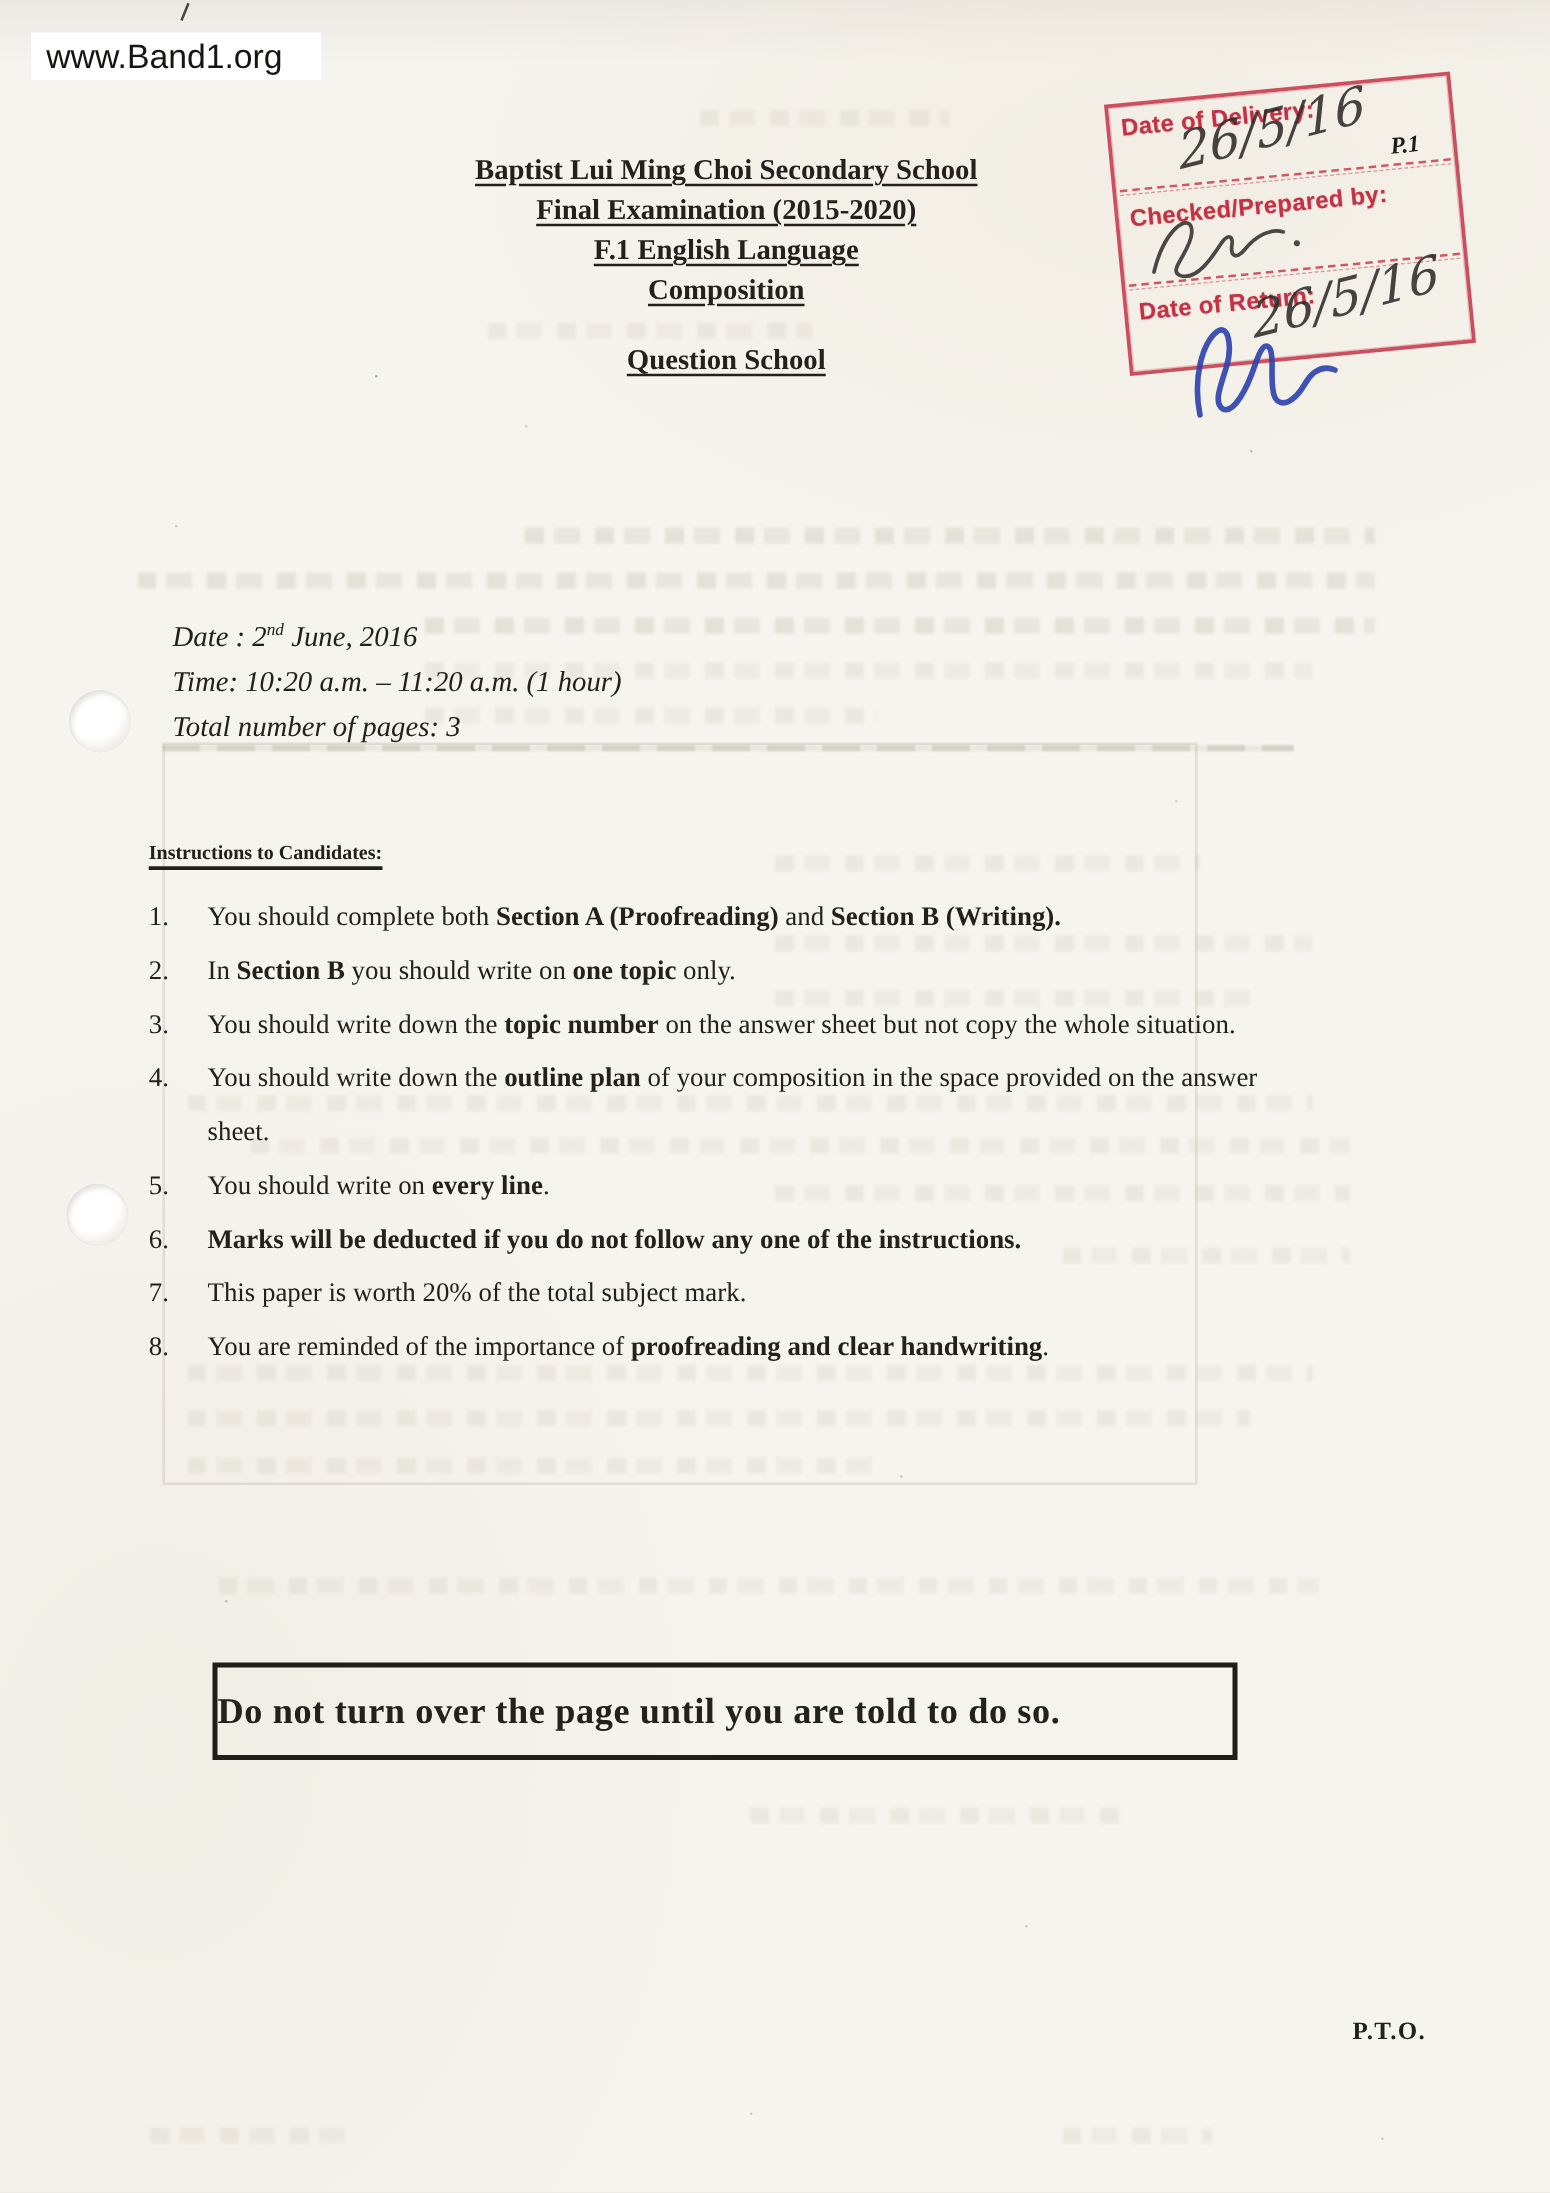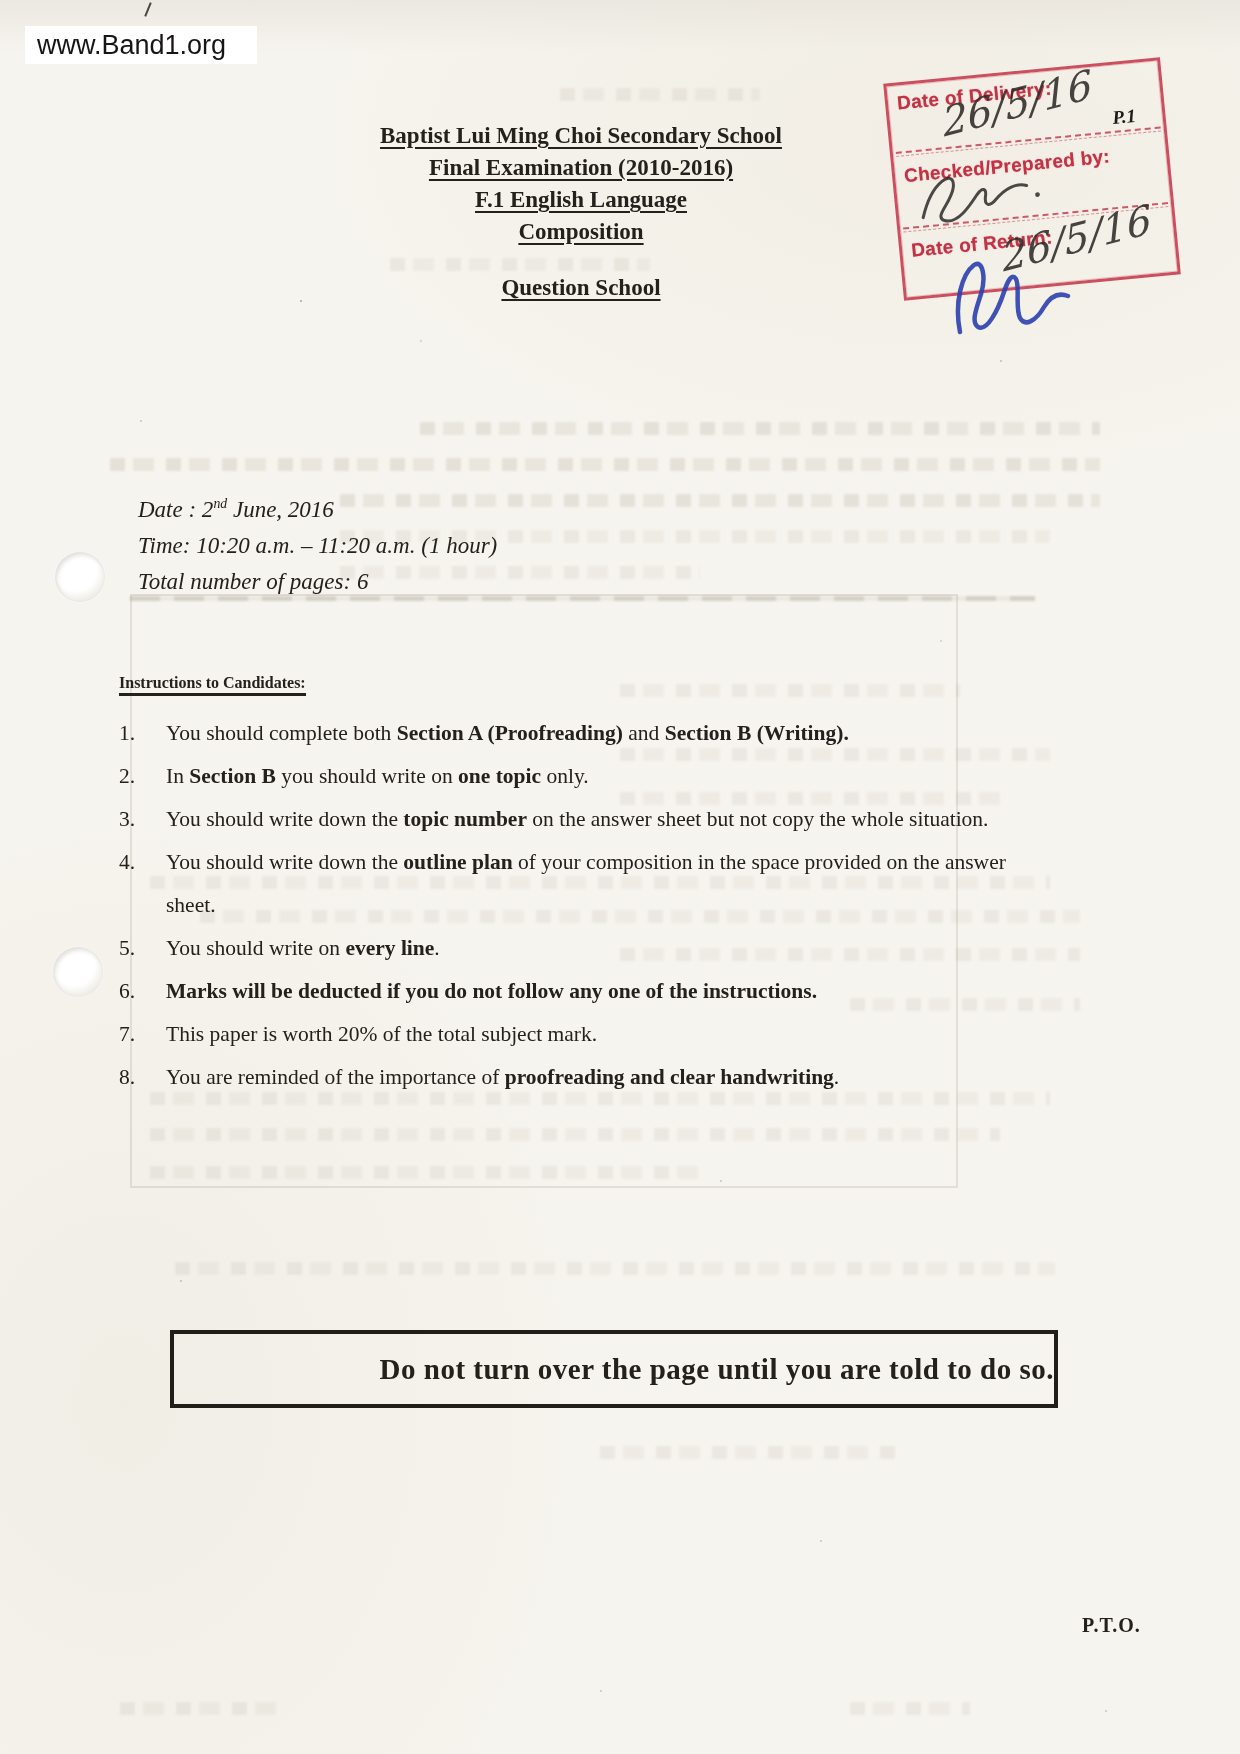--- a/index.html
+++ b/index.html
@@ -59,22 +59,22 @@
   .rs{vertical-align:super; font-size:.6em;}
   .rb{font-weight:bold;text-align:center;}
   
   .ins-head{position:absolute; left:119px; top:674px; z-index:5; font-size:16px; font-weight:bold;
       border-bottom:3px solid #24201c; padding-bottom:1px;}
   .ins-list{position:absolute; left:119px; top:712px; width:920px; z-index:5; font-size:21.5px;}
   .ins-row{display:flex; line-height:43px;}
   .ins-num{width:47px; flex:none;}
   .ins-text{width:866px;}
   
-  .notice{position:absolute; left:170px; top:1330px; width:888px; height:78px; z-index:5;
-      border:4px solid #211d19; box-sizing:border-box; text-align:right;}
+  .notice{position:absolute; left:170px; top:1330px; width:820px; height:78px; z-index:5;
+      border:4px solid #211d19; box-sizing:border-box; text-align:left;}
   .notice span{line-height:70px; font-size:29px; font-weight:bold; letter-spacing:.5px;}
   
   .pto{position:absolute; left:1082px; top:1614px; font-size:20px; font-weight:bold;
       letter-spacing:1px; z-index:5;}
   
   .stamp{position:absolute; left:893px; top:70px; width:272px; height:212px; z-index:6;
       border:3px solid rgba(196,50,71,.85); transform:rotate(-5.5deg);
       box-shadow: inset 0 0 0 1px rgba(196,50,71,.25);}
   .stamp-label{position:absolute; font-family:"Liberation Sans","DejaVu Sans",sans-serif;
       font-weight:bold; font-size:19px; color:rgba(193,42,62,.92); letter-spacing:.3px;
@@ -148,31 +148,31 @@
     <span class="stamp-label lbl-return">Date of Return:</span>
     <span class="handwrite hw-return">26/5/16</span>
   </div>
 
   <svg class="blue-mark" width="132" height="96" viewBox="0 0 132 96">
     <path d="M16,82 C10,52 18,24 30,15 C39,9 42,28 37,44 C32,60 27,72 34,77 C43,82 54,60 60,42 C64,30 68,23 72,29 C76,36 71,58 76,68 C81,77 92,71 100,57 C106,47 114,42 124,46" fill="none" stroke="#2b3fae" stroke-width="4.5" stroke-linecap="round" opacity=".9"></path>
   </svg>
 
   <div class="titles">
     <div class="t-line">Baptist Lui Ming Choi Secondary School</div>
-    <div class="t-line">Final Examination (2010-2016)</div>
+    <div class="t-line">Final Examination (2015-2020)</div>
     <div class="t-line">F.1 English Language</div>
     <div class="t-line">Composition</div>
     <div class="doc-type">Question School</div>
   </div>
 
 
   <div class="exam-info">
     <div><span>Date : 2</span><span class="rs">nd</span><span> June, 2016</span></div>
     <div>Time: 10:20 a.m. – 11:20 a.m. (1 hour)</div>
-    <div>Total number of pages: 6</div>
+    <div>Total number of pages: 3</div>
   </div>
 
   <div class="ins-head">Instructions to Candidates:</div>
   <div class="ins-list">
     <div class="ins-row">
       <span class="ins-num">1.</span>
       <span class="ins-text"><span>You should complete both </span><span class="rb">Section A (Proofreading)</span><span> and </span><span class="rb">Section B (Writing).</span></span>
     </div>
     <div class="ins-row">
       <span class="ins-num">2.</span>

